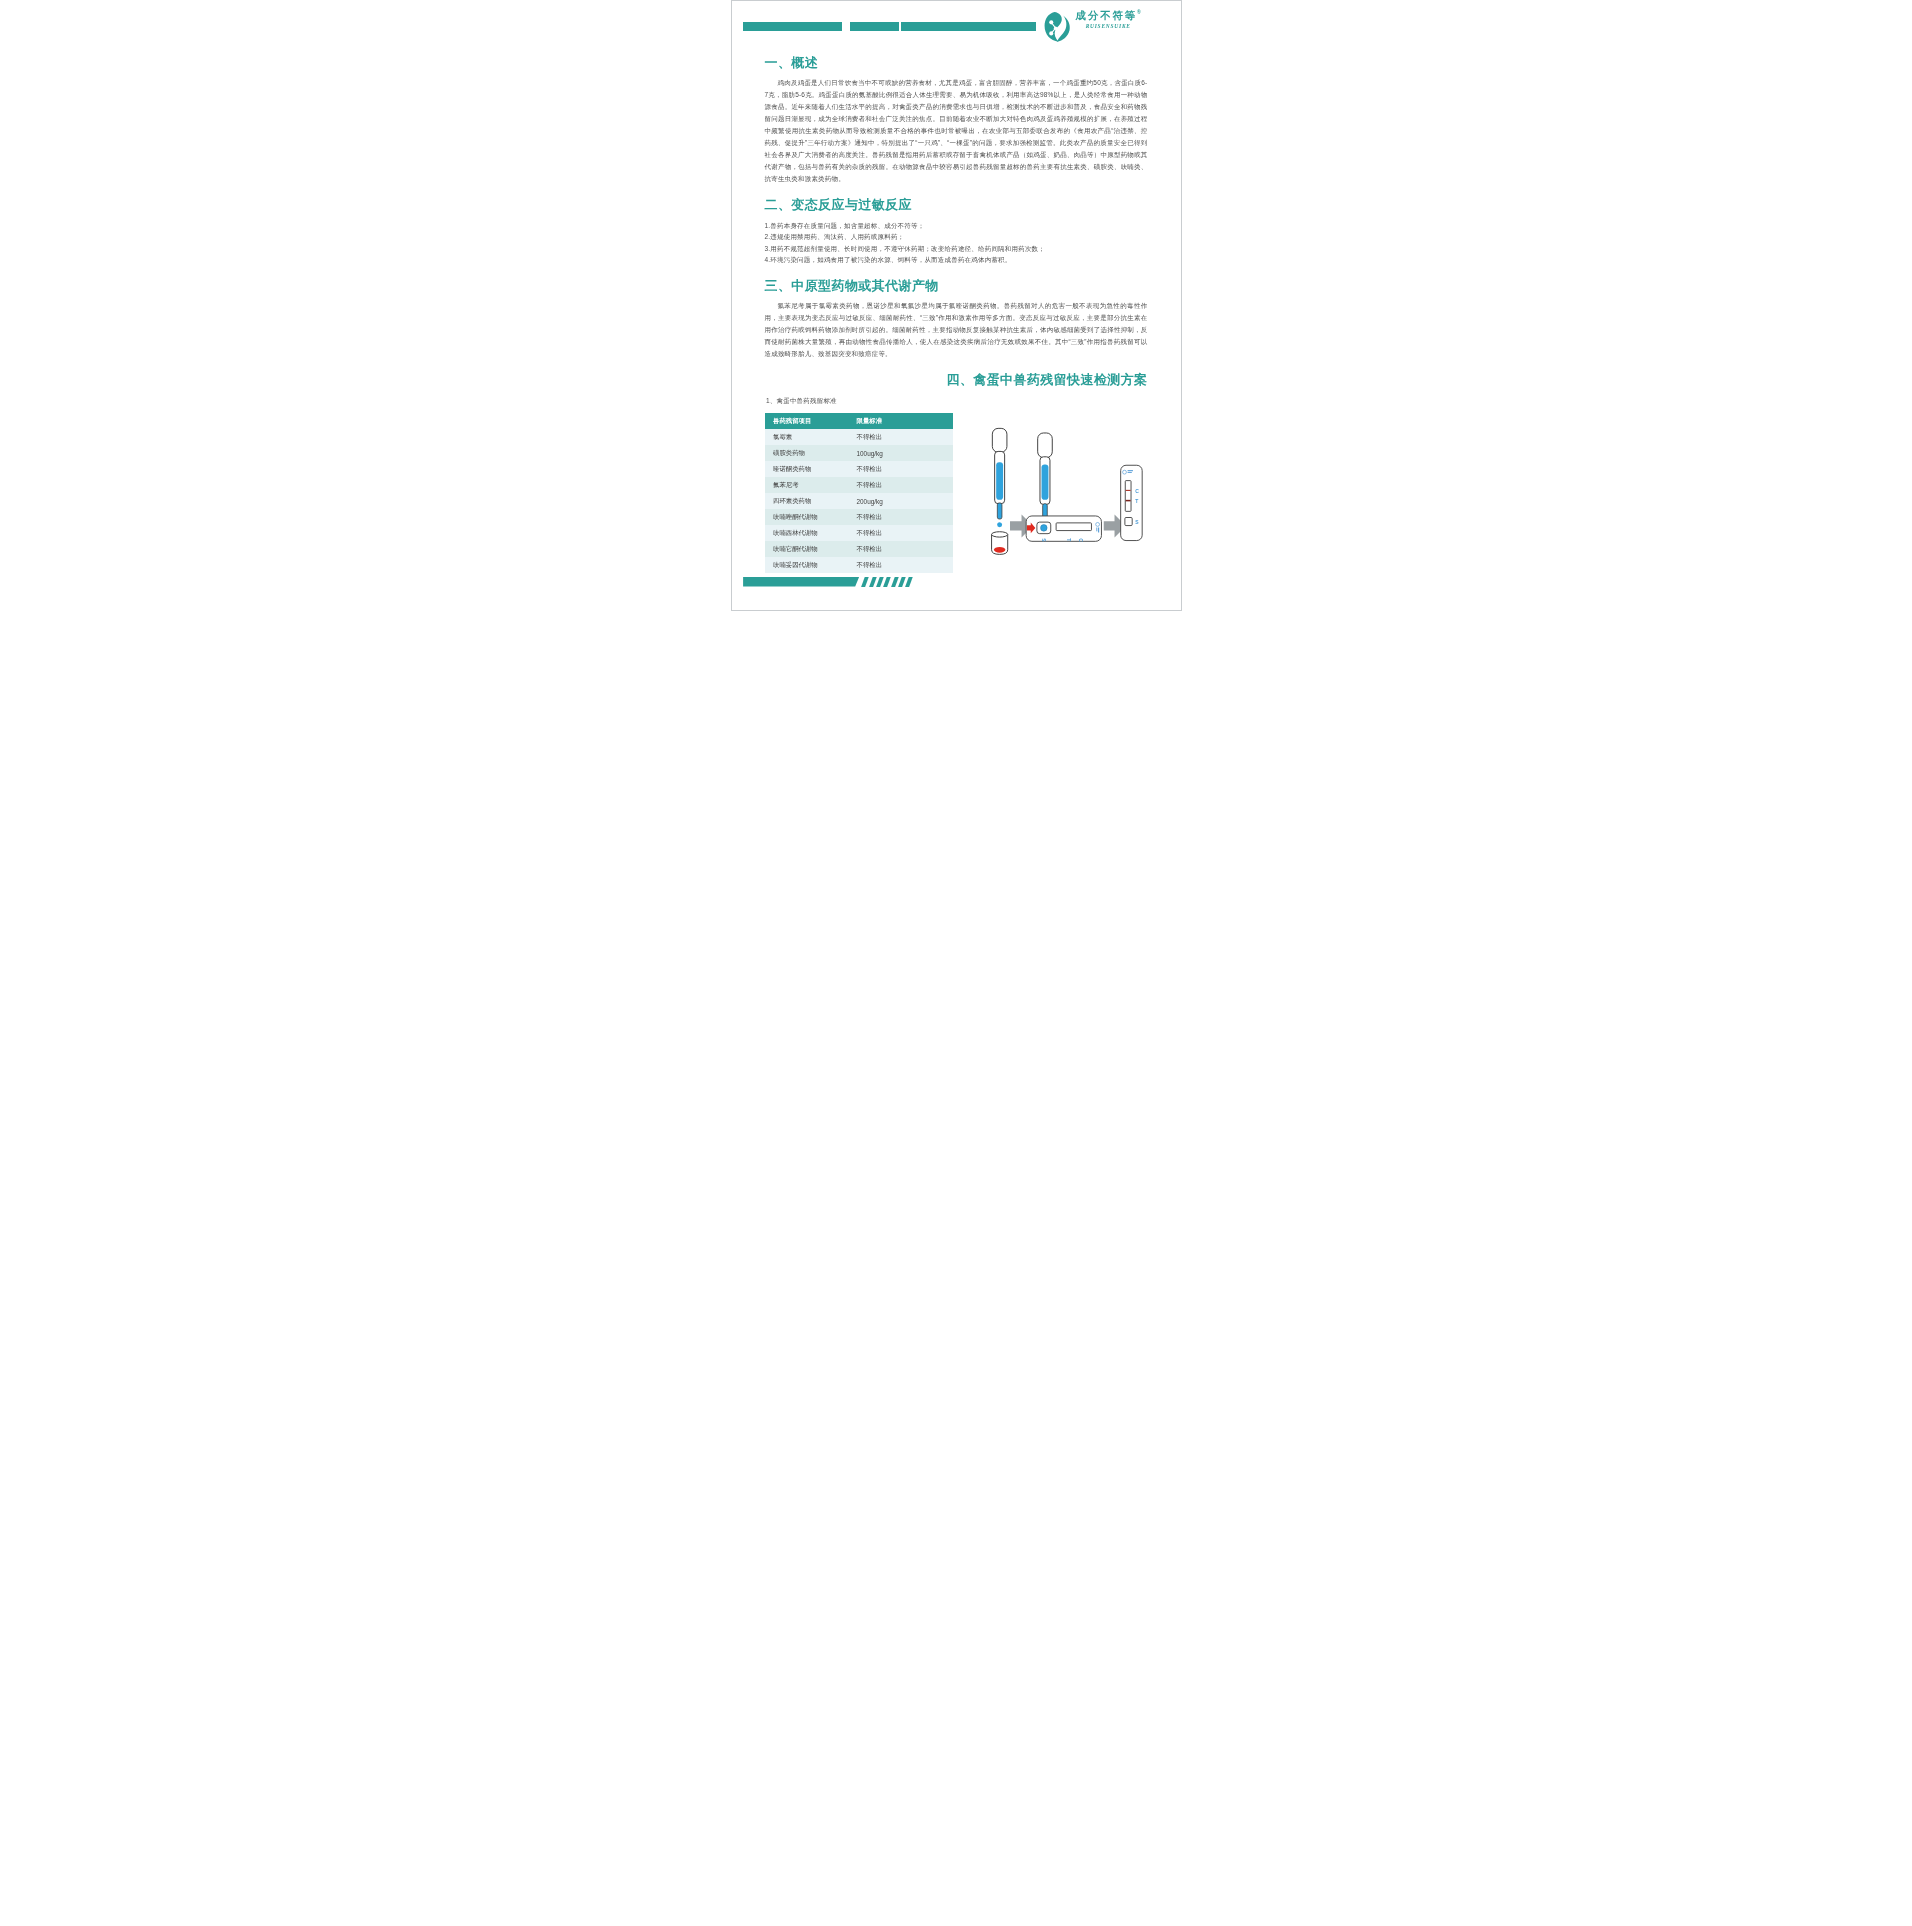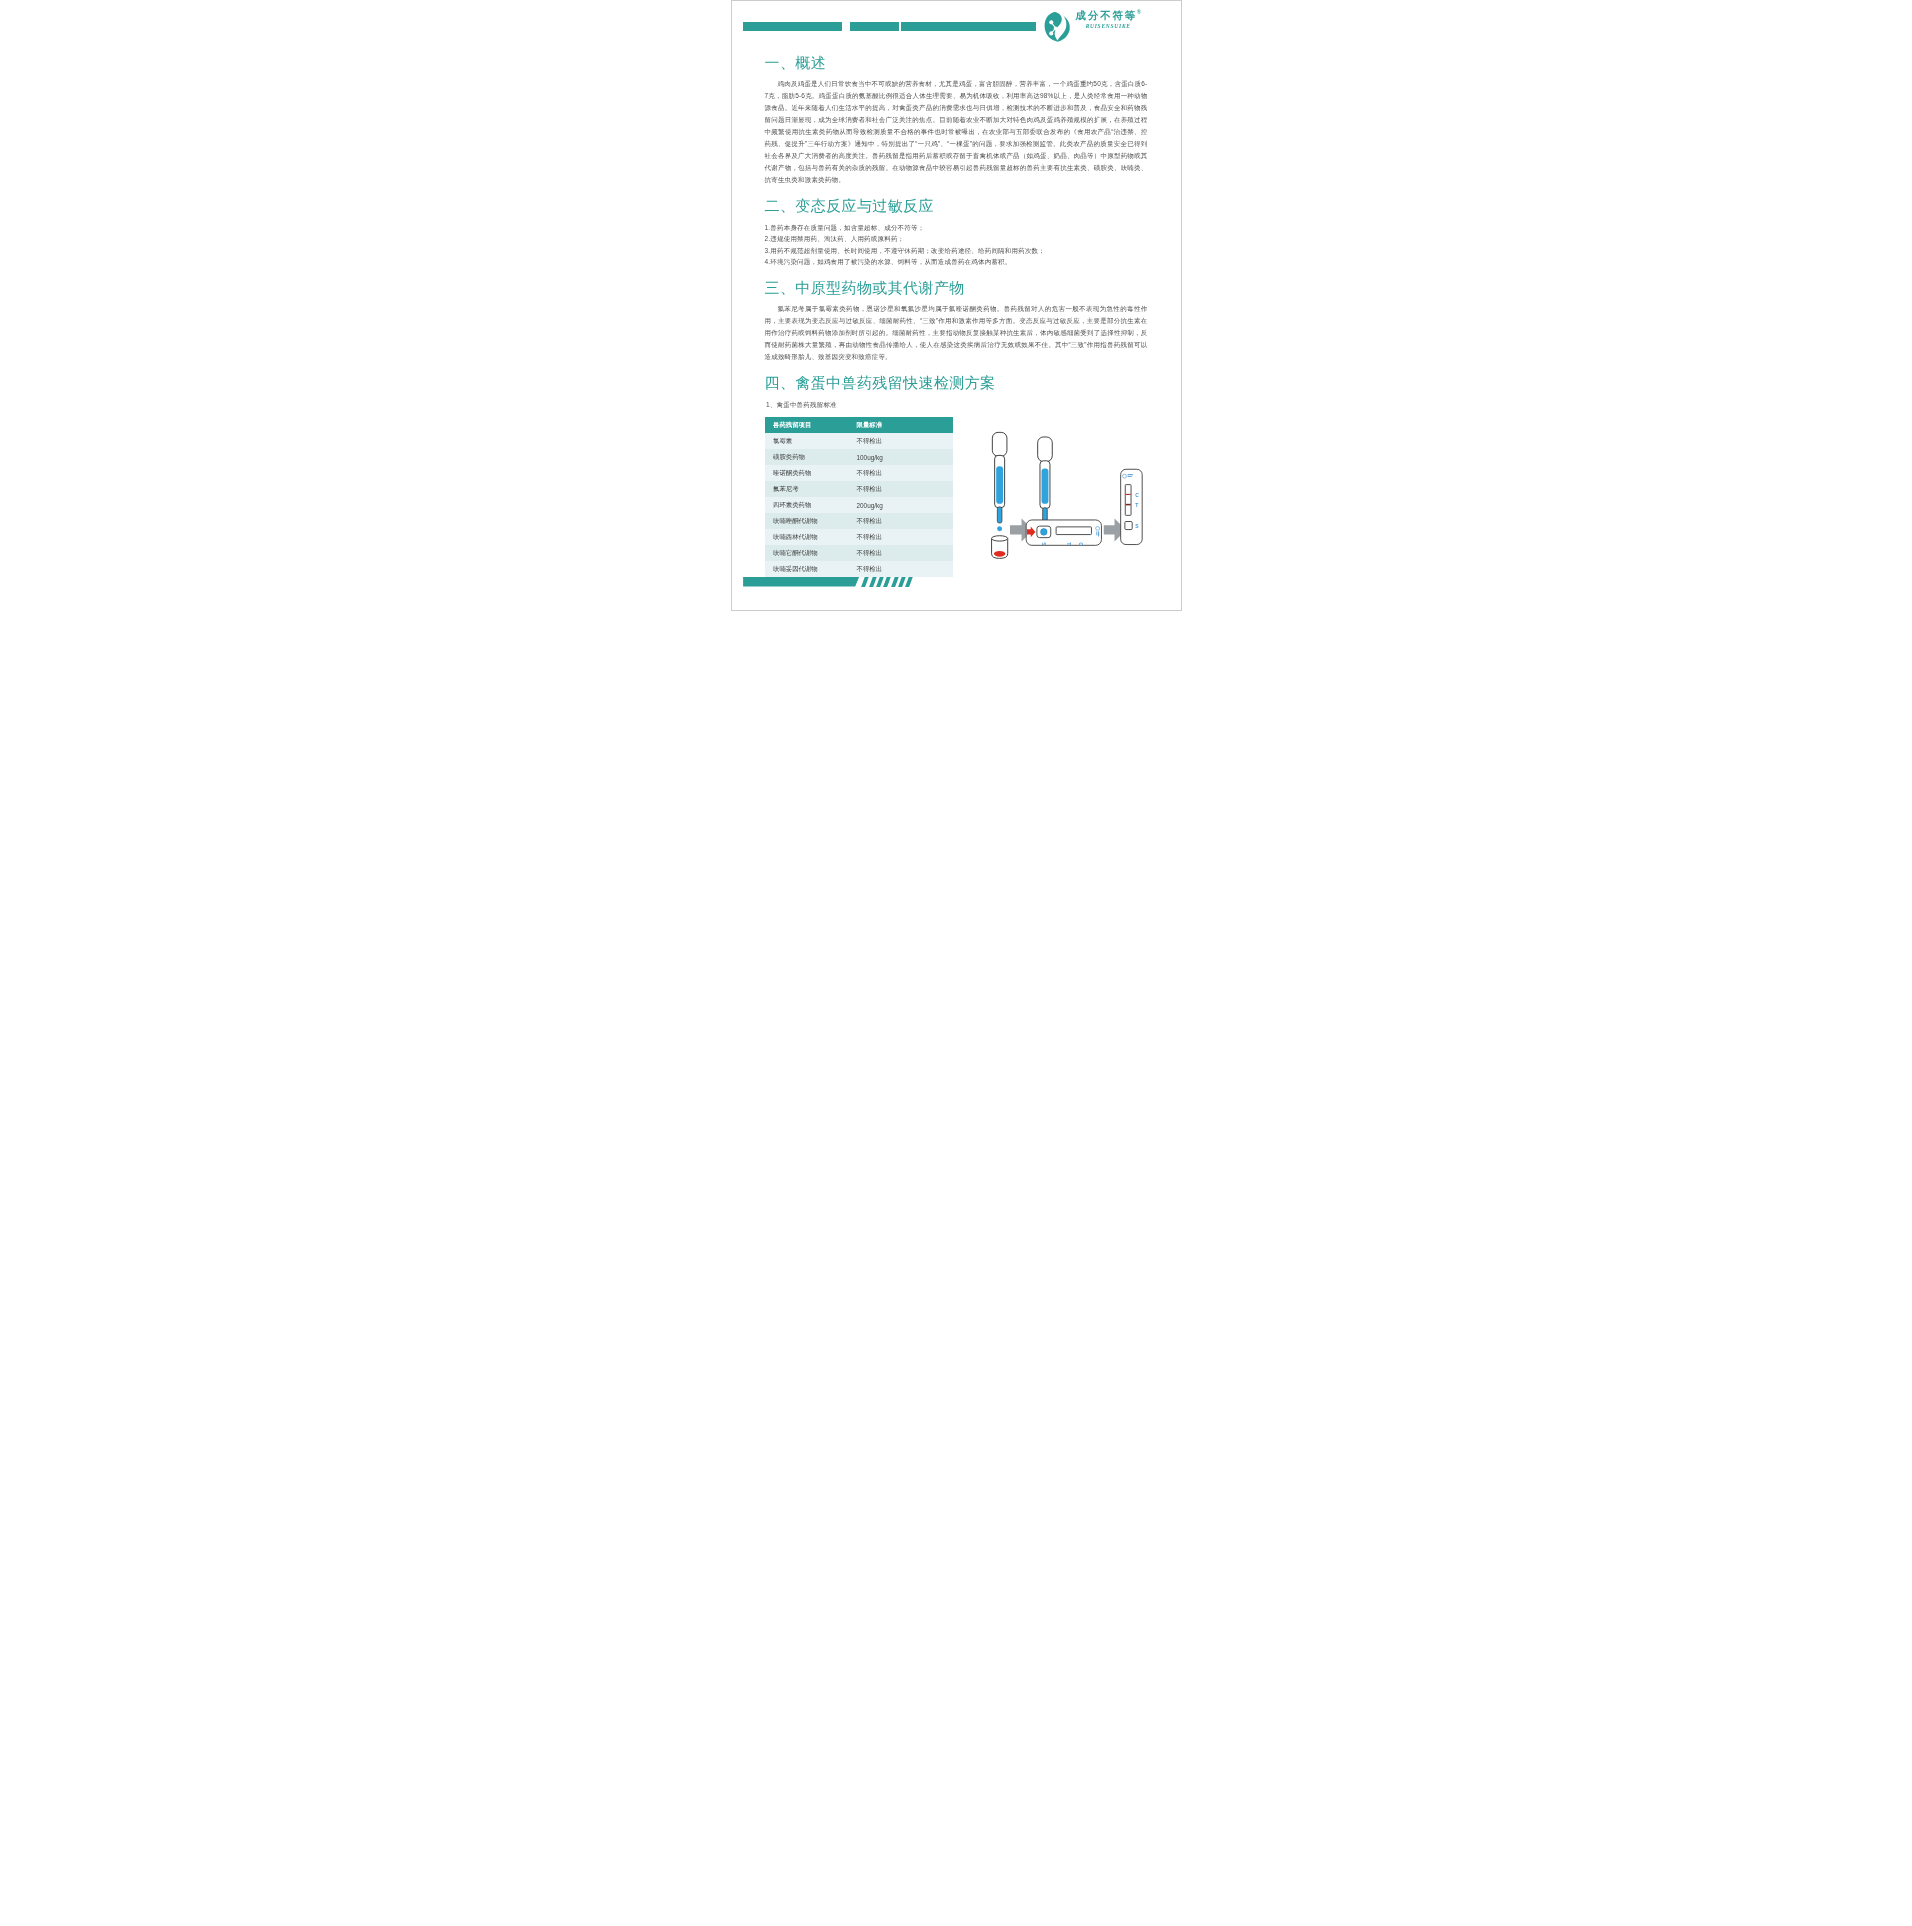--- a/index.html
+++ b/index.html
@@ -17,26 +17,26 @@
 
   
   .brand { position:absolute; left:312px; top:9.2px; display:flex; align-items:flex-start; }
   .brand-text { margin-left:3.1px; text-align:center; }
   .brand-cn { color:#2a9e97; font-size:10.4px; font-weight:700; letter-spacing:1.9px; line-height:1.1; white-space:nowrap; }
   .brand-reg { font-size:5px; vertical-align:top; letter-spacing:0; }
   .brand-en { color:#2a9e97; font-size:5.4px; font-weight:700; font-style:italic;
               font-family:"Liberation Serif", serif; letter-spacing:0.8px; margin-top:1.2px; }
 
   .content { position:absolute; left:33px; right:33px; top:53px; }
-  .sec-title { color:#2a9e97; font-size:15px; font-weight:400; letter-spacing:0.4px; margin-bottom:5.4px; }
+  .sec-title { color:#2a9e97; font-size:13px; font-weight:700; letter-spacing:0.4px; margin-bottom:5.4px; }
   .para { font-size:6.5px; line-height:12px; text-align:justify; text-indent:2em; color:#4f4f4f; letter-spacing:0.2px; }
   .para.mb { margin-bottom:10.8px; }
   .src-list { list-style:none; font-size:6.5px; line-height:11.6px; color:#4f4f4f; margin-bottom:10.8px; letter-spacing:0.2px; }
   .sub-label { font-size:6.5px; color:#4f4f4f; margin:8.5px 0 7px 1.5px; letter-spacing:0.2px; }
-  .mt { margin-top:10.8px; }
+  .mt { margin-top:10.8px;text-align:right; }
 
   
   .bottom { display:flex; align-items:flex-start; margin-top:0.8px; }
   .res-table { width:188px; font-size:6.4px; }
   .thead { display:flex; align-items:center; height:16px; background:#2a9e97; color:#ffffff; font-weight:700; }
   .tr { display:flex; align-items:center; height:16px; color:#3f3f3f; }
   .tbody .tr:nth-child(odd)  { background:#e9f3f6; }
   .tbody .tr:nth-child(even) { background:#dcecec; }
   .c1 { width:92px; padding-left:8.5px; }
   .c2 { flex:1; }

